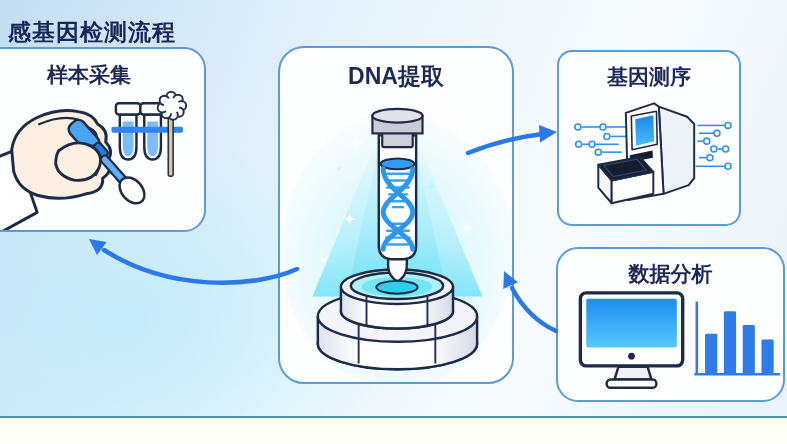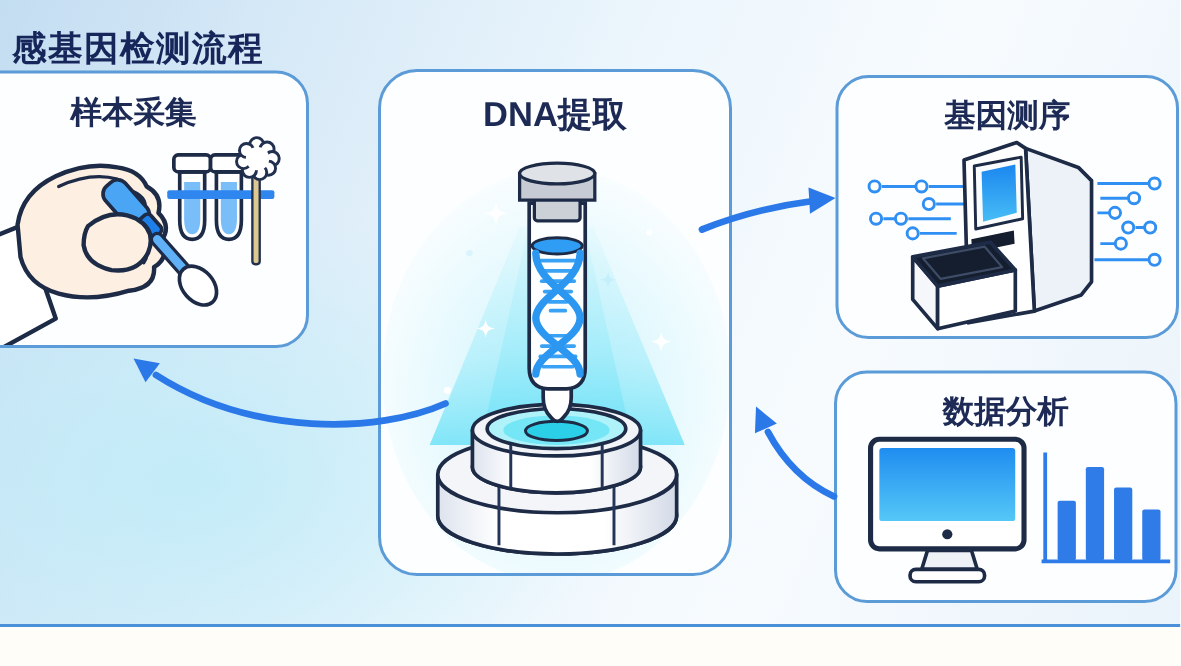--- a/index.html
+++ b/index.html
@@ -3,22 +3,22 @@
 <meta charset="utf-8">
 <style>
   html,body{margin:0;padding:0;}
   body{font-family:"Liberation Sans","DejaVu Sans",sans-serif;}
   #canvas{position:relative;width:787px;height:444px;overflow:hidden;
     background:linear-gradient(112deg,#c3ddf1 0%,#d6e9f7 20%,#ecf6fc 46%,#f7fbfe 68%,#e9f3fa 100%);}
   #cyan-glow{position:absolute;left:0;top:0;width:100%;height:100%;
     background:radial-gradient(ellipse 420px 260px at 16% 72%,rgba(190,236,248,0.85),rgba(190,236,248,0) 70%);}
   .panel{position:absolute;background:#fdfeff;border:2px solid #5b9bd8;border-radius:22px;box-sizing:border-box;}
   #panel-sample{left:-28px;top:47px;width:234px;height:185px;}
-  #panel-dna{left:252px;top:46px;width:236px;height:338px;border-radius:26px;overflow:hidden;}
-  #panel-seq{left:557px;top:50px;width:229px;height:176px;}
+  #panel-dna{left:278px;top:46px;width:236px;height:338px;border-radius:26px;overflow:hidden;}
+  #panel-seq{left:557px;top:50px;width:184px;height:176px;border-radius:15px;}
   #panel-data{left:556px;top:247px;width:229px;height:155px;padding-left:12px;}
   .panel-label{position:absolute;left:0;right:0;text-align:center;font-weight:bold;color:#1c2a55;}
   #panel-sample .panel-label{top:12px;font-size:21px;}
   #panel-dna .panel-label{top:13px;font-size:23px;}
   #panel-seq .panel-label{top:11px;font-size:21px;}
   #panel-data .panel-label{top:11px;font-size:21px;}
   #page-title{position:absolute;left:8px;top:17px;font-size:23px;font-weight:bold;color:#16265a;letter-spacing:1px;}
   .fill-svg{position:absolute;left:0;top:0;width:100%;height:100%;}
   #arrow-layer{position:absolute;left:0;top:0;width:787px;height:444px;pointer-events:none;}
   #bottom-rule{position:absolute;left:0;top:416px;width:787px;height:2px;background:#4a90d9;}

